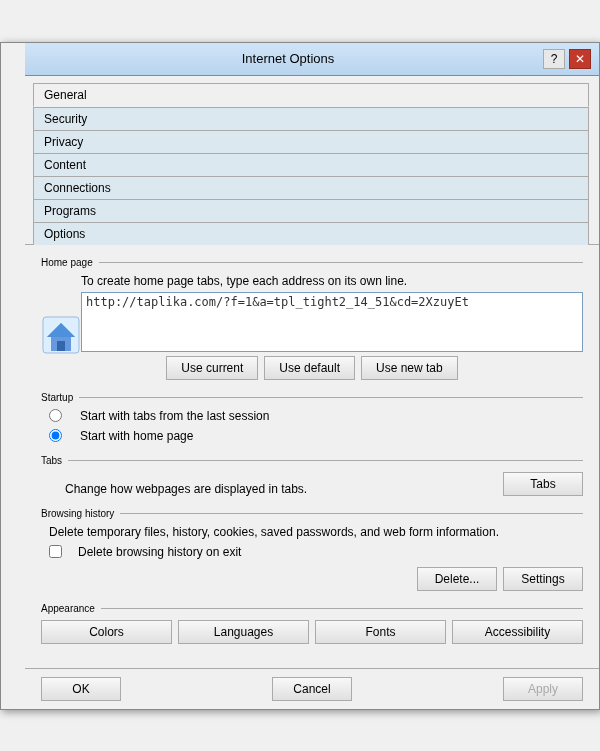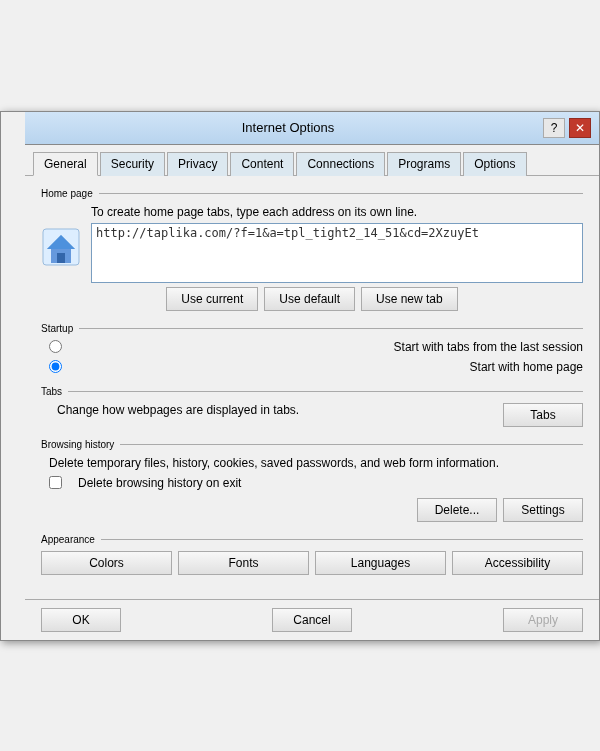--- a/index.html
+++ b/index.html
@@ -57,21 +57,21 @@
       border: 1px solid #922b21;
       display: flex;
       align-items: center;
       justify-content: center;
       font-size: 12px;
       color: white;
       cursor: pointer;
     }
     .tabs-bar {
       display: flex;
-      flex-direction: row;
+      flex-direction: column;
       padding: 6px 8px 0 8px;
       border-bottom: 1px solid #aaa;
       background: #f0f0f0;
     }
     .tab {
       padding: 4px 10px;
       border: 1px solid #aaa;
       border-bottom: none;
       background: #dce8f0;
       cursor: pointer;
@@ -102,22 +102,21 @@
     }
     .section-title::after {
       content: '';
       flex: 1;
       height: 1px;
       background: #aaa;
       margin-left: 6px;
     }
     .home-page-row {
       display: flex;
-      align-items: center;
-      gap: 10px;
+      align-items: flex-end;
     }
     .house-icon {
       width: 40px;
       height: 40px;
       flex-shrink: 0;
       margin-top: 4px;
     }
     .home-page-right {
       flex: 1;
     }
@@ -157,32 +156,31 @@
     }
     .radio-group {
       display: flex;
       flex-direction: column;
       gap: 6px;
       margin-left: 8px;
     }
     .radio-item {
       display: flex;
       align-items: center;
-      gap: 6px;
-      font-size: 12px;
-      justify-content: space-between;
+      gap: 18px;
+      font-size: 12px;
     }
     input[type="radio"] {
       margin: 0;
     }
     .tabs-row {
       display: flex;
-      align-items: flex-start;
+      align-items: flex-end;
       justify-content: space-between;
-      margin-left: 16px;
+      margin-left: 24px;
     }
     .tabs-desc {
       font-size: 12px;
       color: #000;
     }
     .browsing-desc {
       font-size: 12px;
       color: #000;
       margin-bottom: 6px;
       margin-left: 8px;
@@ -314,22 +312,22 @@
       <div class="delete-settings-row">
         <button class="btn">Delete...</button>
         <button class="btn">Settings</button>
       </div>
     </div>
 
     <div class="section">
       <div class="section-title">Appearance</div>
       <div class="appearance-row">
         <button class="btn">Colors</button>
+        <button class="btn">Languages</button>
         <button class="btn">Fonts</button>
-        <button class="btn">Languages</button>
         <button class="btn">Accessibility</button>
       </div>
     </div>
 
   </div>
 
   <div class="bottom-bar">
     <button class="btn">OK</button>
     <button class="btn">Cancel</button>
     <button class="btn btn-disabled">Apply</button>

